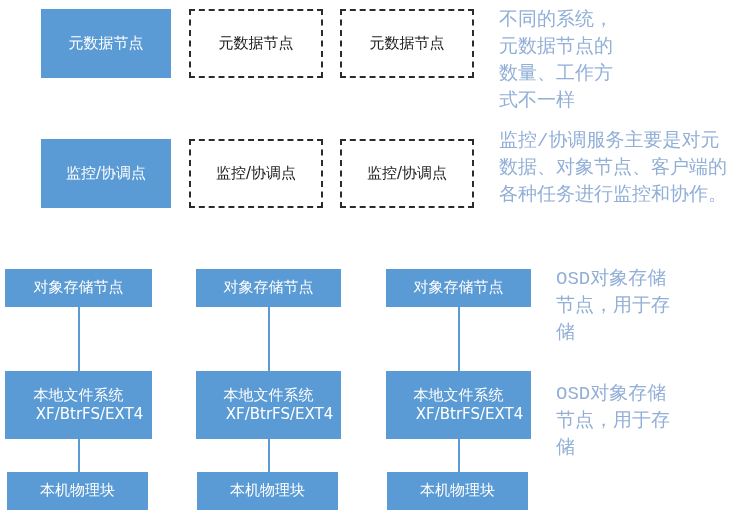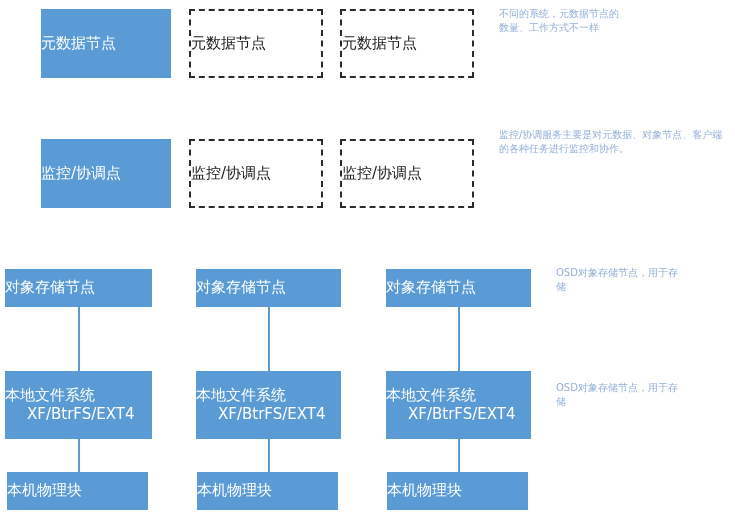--- a/index.html
+++ b/index.html
@@ -16,21 +16,21 @@
     width: 735px;
     height: 515px;
     background: #ffffff;
     overflow: hidden;
   }
   .node {
     position: absolute;
     box-sizing: border-box;
     display: flex;
     flex-direction: column;
-    align-items: flex-start;
+    align-items: center;
     justify-content: center;
     text-align: center;
     line-height: 1.28;
     font-size: 15px;
     white-space: pre-line;
   }
   .node.solid {
     background: #5B9BD5;
     color: #ffffff;
     border: none;
@@ -45,24 +45,25 @@
     margin-left: 22px;
   }
   .connector {
     position: absolute;
     background: #5B9BD5;
     width: 2px;
   }
   .note {
     position: absolute;
     color: #92AFD7;
-    font-size: 10px;
+    font-size: 19px;
     line-height: 1.42;
     box-sizing: border-box;
     text-align: left;
+    font-family: Liberation Mono, monospace;
   }
 </style>
 </head>
 <body>
 
 <div id="canvas">
 
   <div class="node solid" style="left:41px; top:9px; width:130px; height:69px;">
     <span>元数据节点</span>
   </div>

